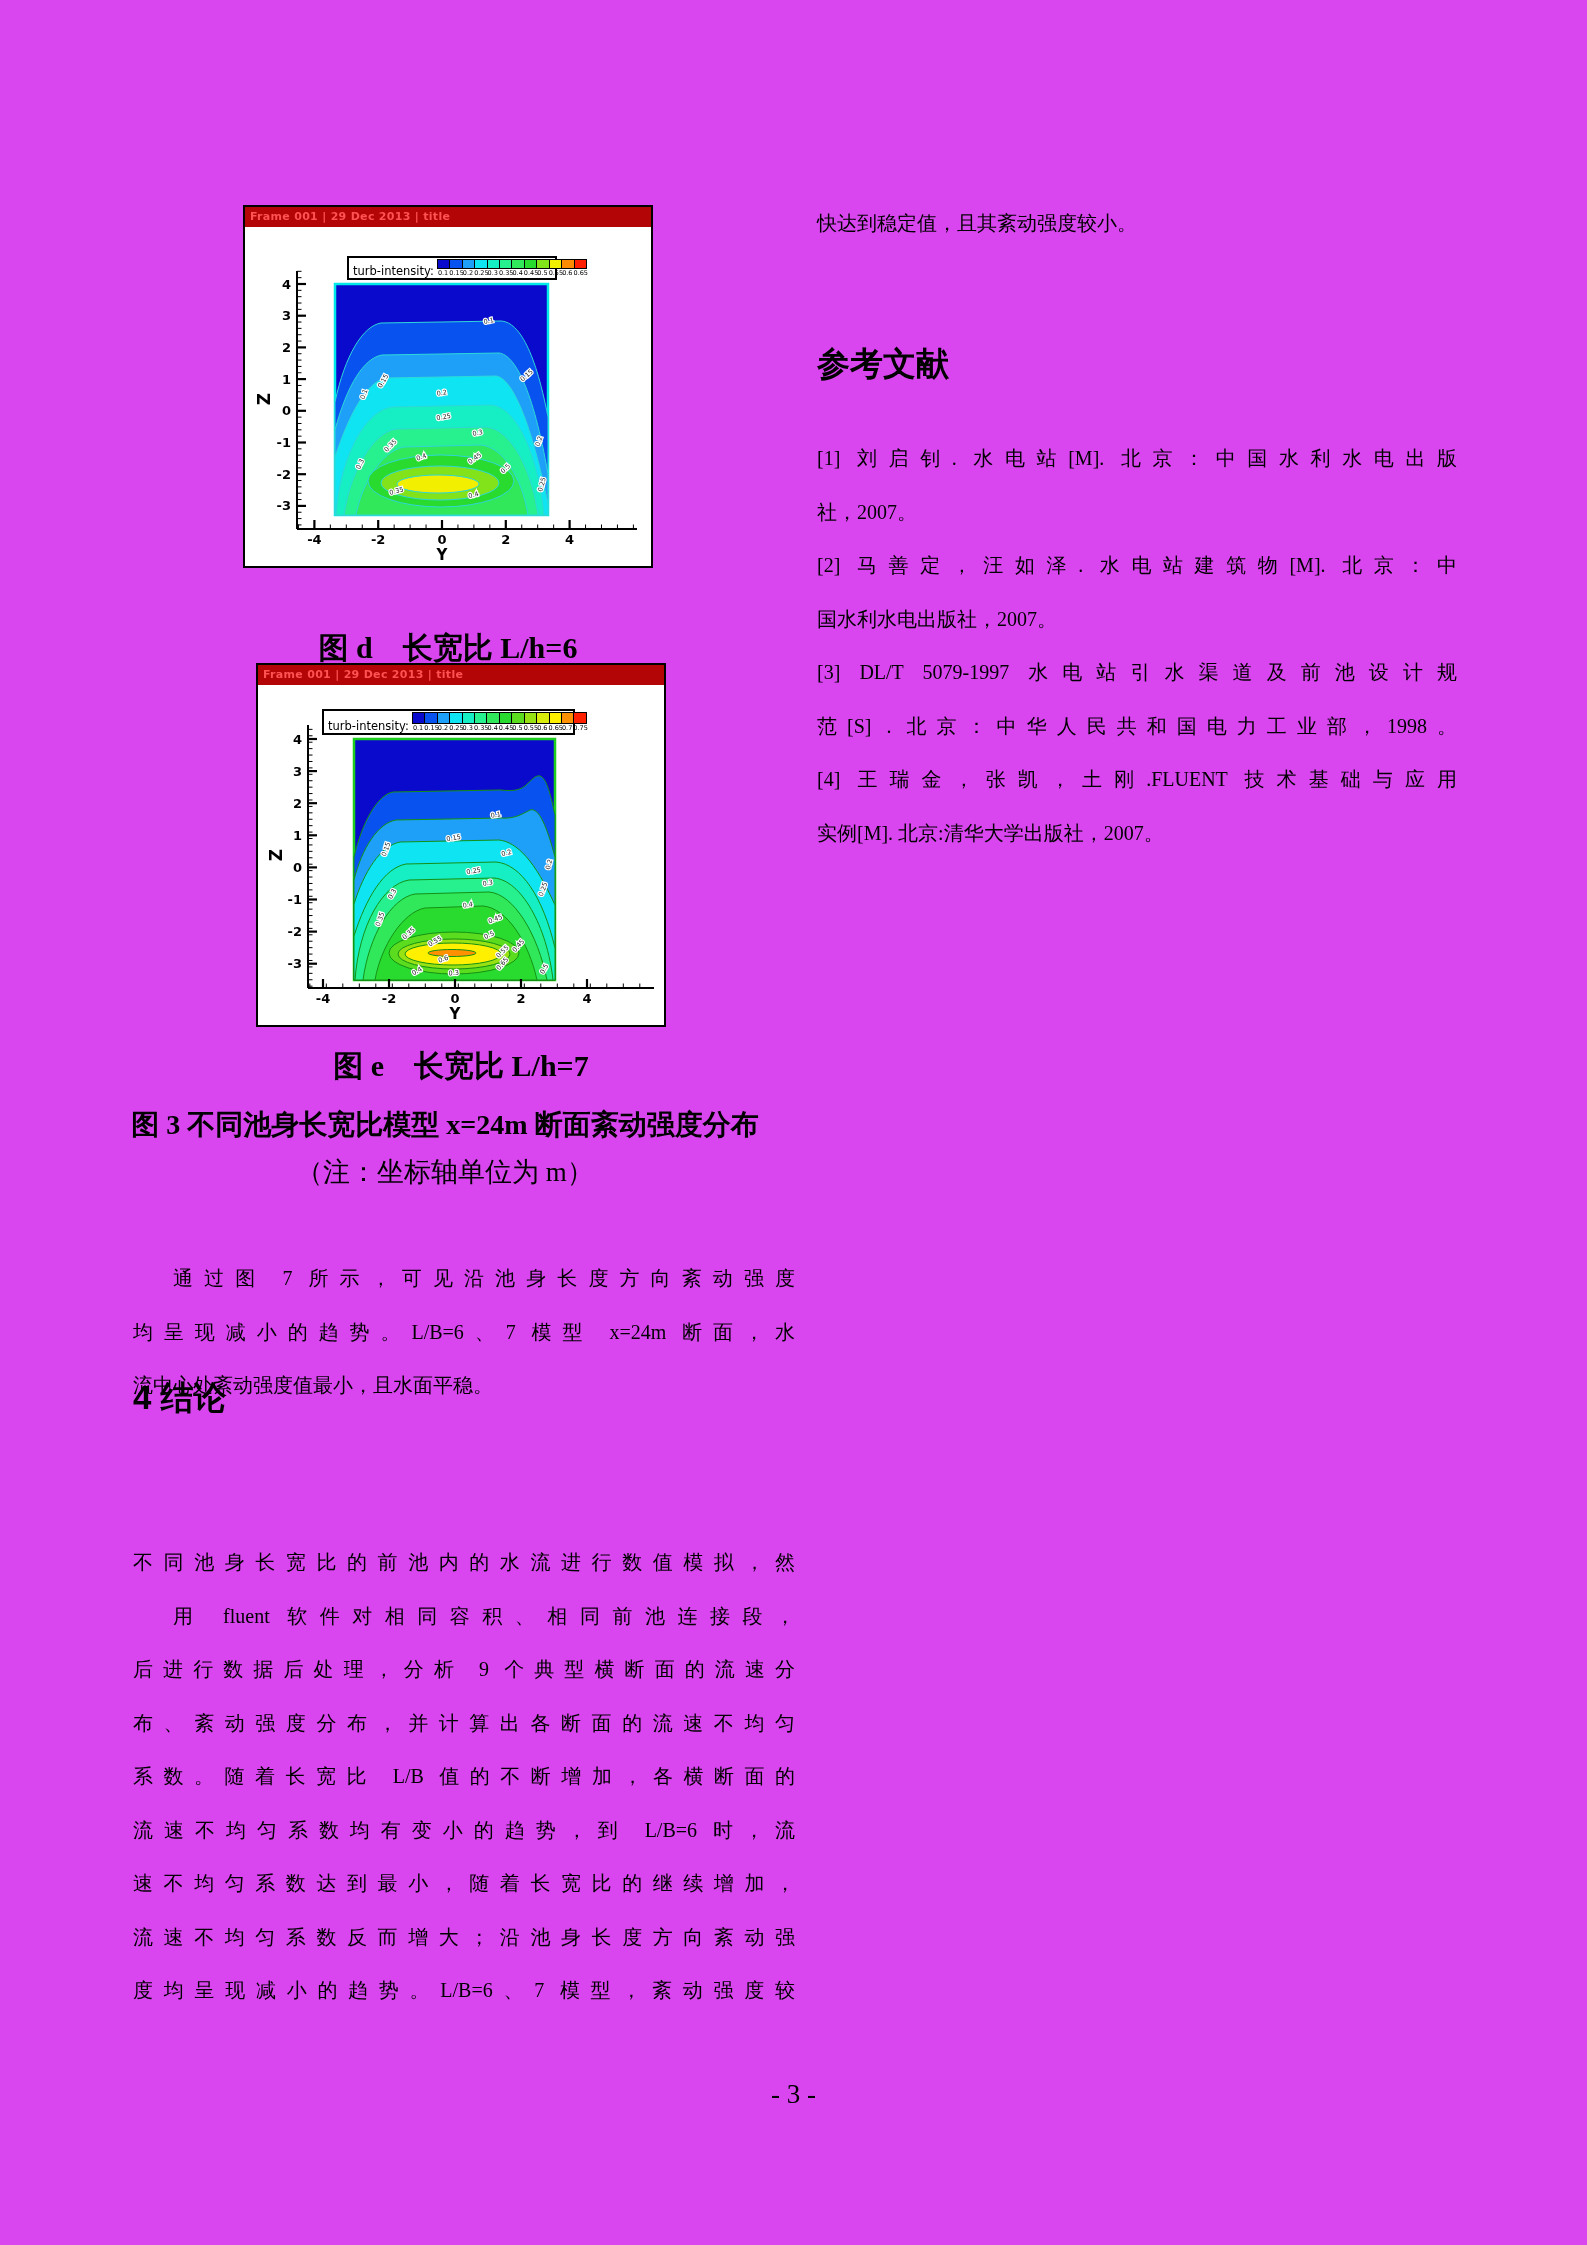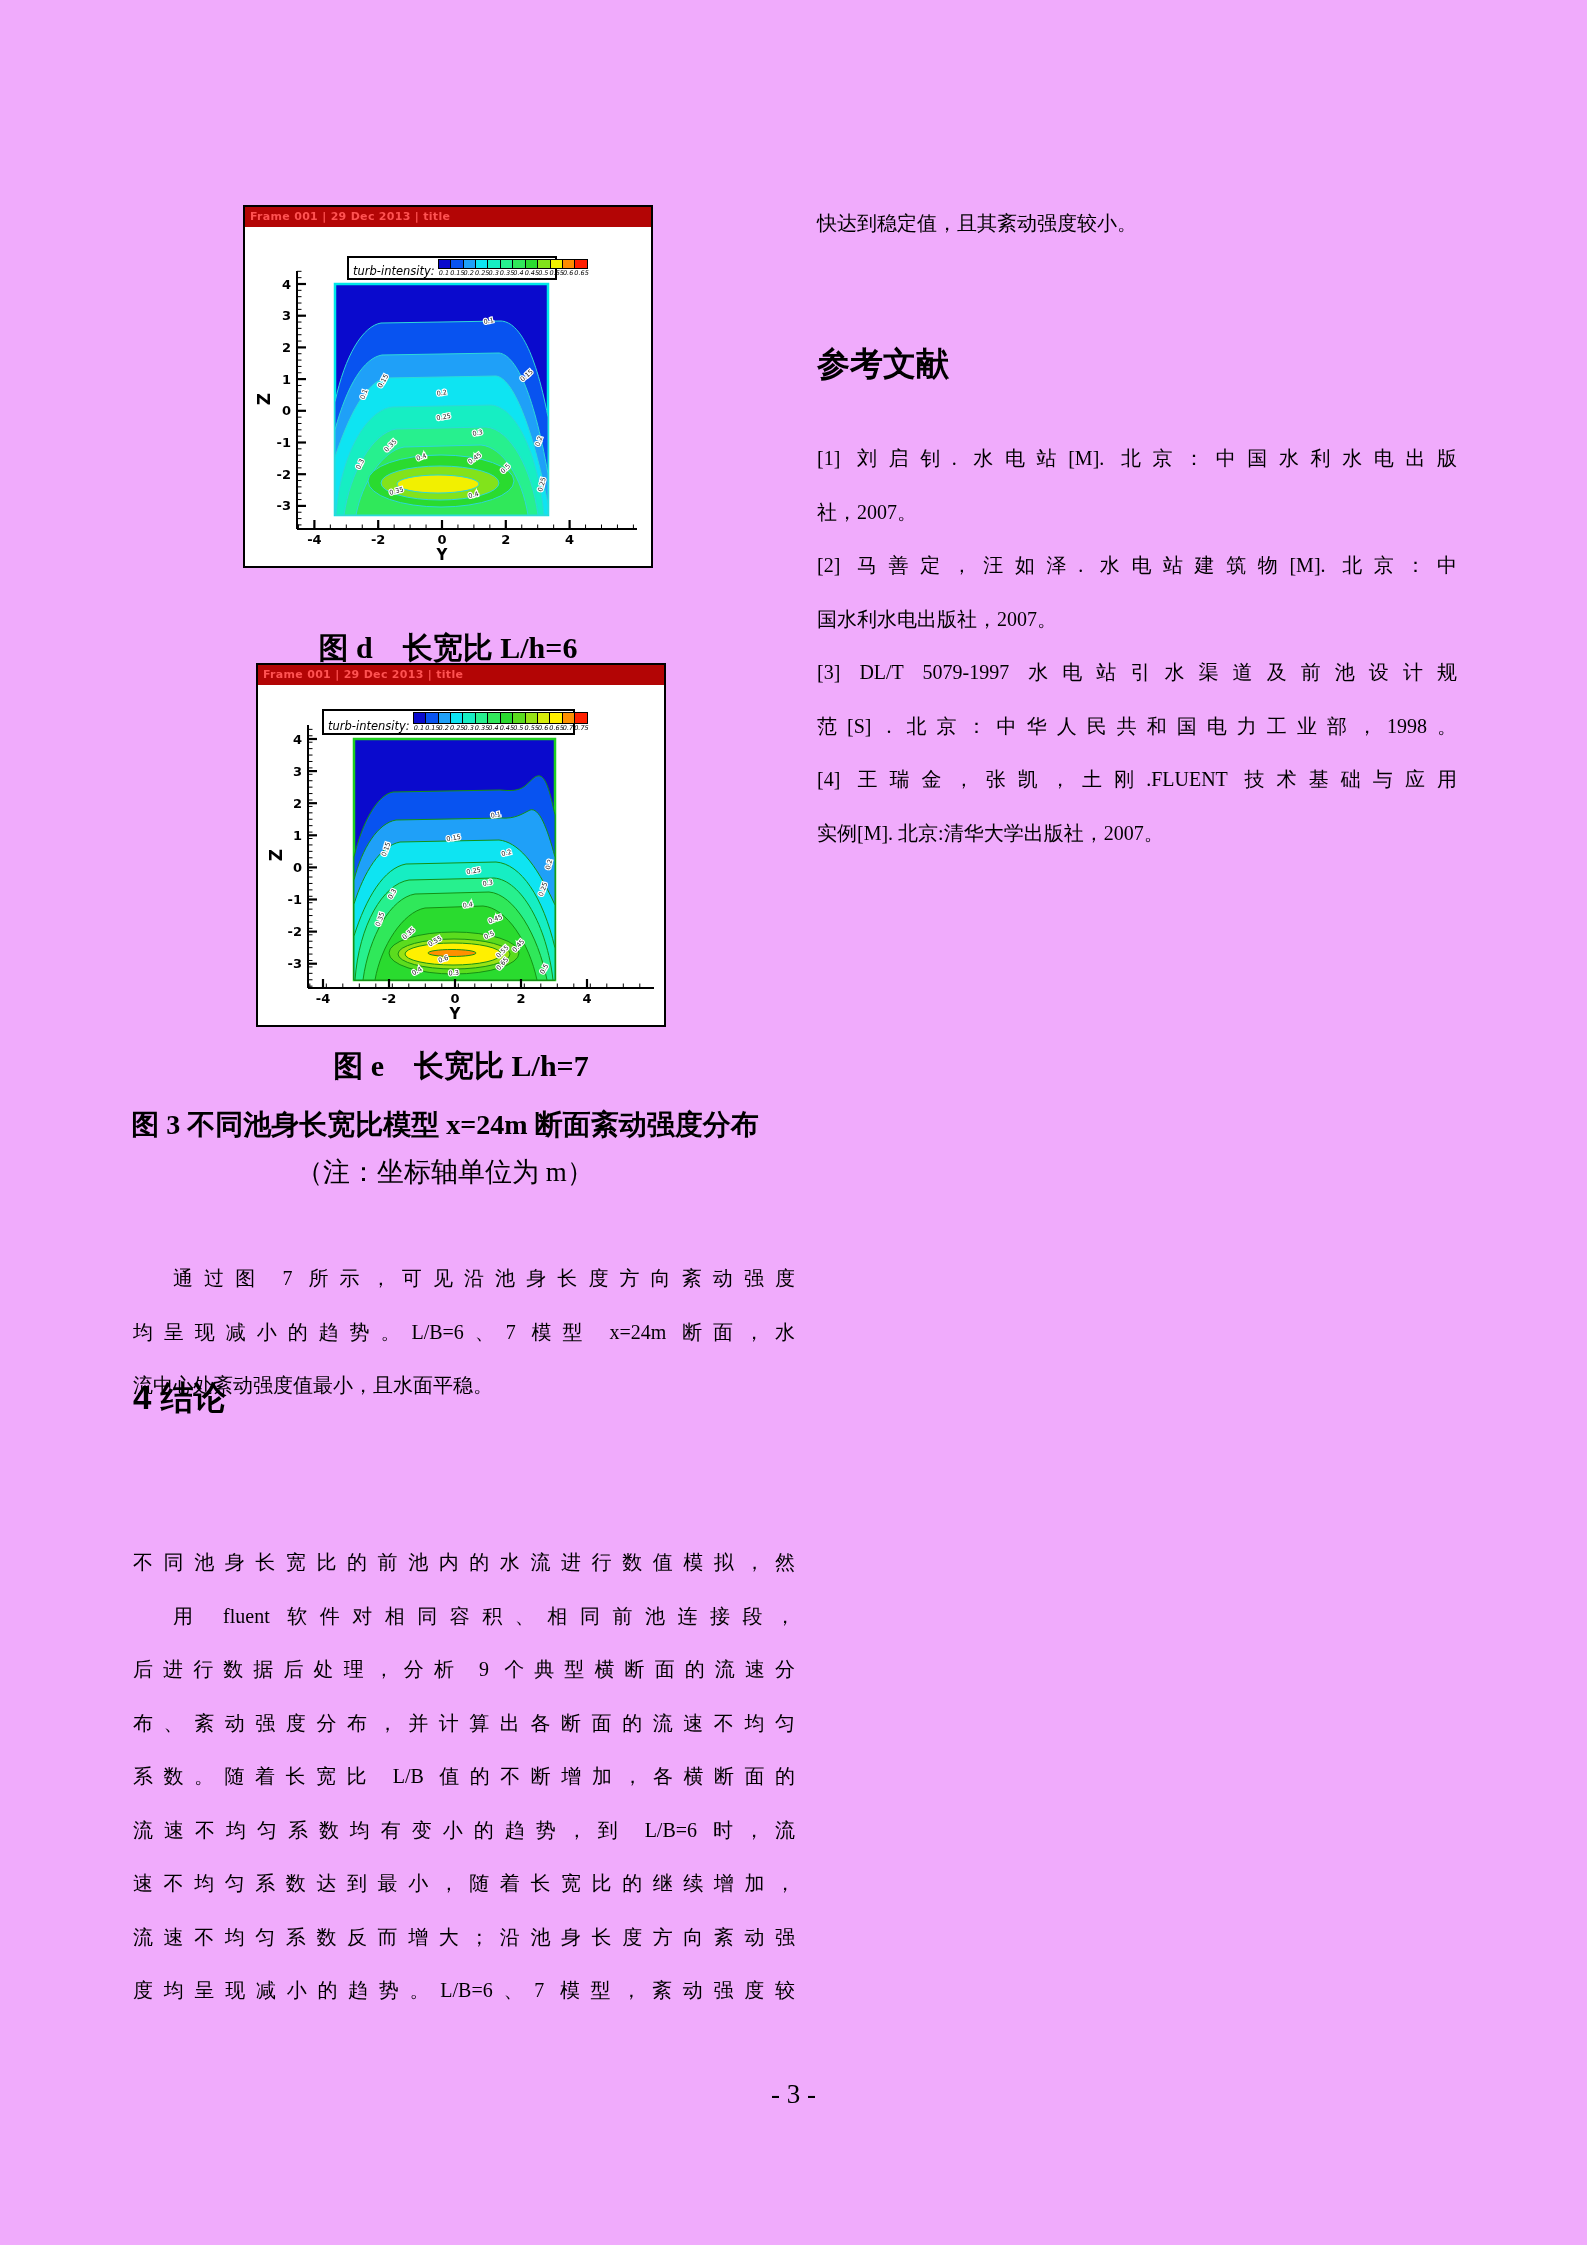--- a/index.html
+++ b/index.html
@@ -1,37 +1,37 @@
 <!DOCTYPE html>
 <html><head>
 <meta charset="utf-8">
 <style>
   html,body{margin:0;padding:0;background:#888;}
-  .page{position:relative;width:1587px;height:2245px;background:#f0abfc;
+  .page{position:relative;width:1587px;height:2245px;background:#d946ef;
         font-family:"Liberation Serif","DejaVu Serif",serif;color:#000;overflow:hidden;margin:0 auto;}
   .abs{position:absolute;}
   .body-text{font-size:20px;line-height:53.5px;}
   .body-text .line{text-align:justify;}
   .body-text .line.full{text-align-last:justify;}
   .body-text .line.first-indent{text-indent:2em;}
   .h-sans{font-family:Liberation Sans, sans-serif;font-weight:bold;font-size:33px;}
   .caption{font-weight:bold;font-size:30px;text-align:center;font-family:"Liberation Serif","DejaVu Serif",serif;}
   .caption-sm{font-weight:bold;font-size:28px;text-align:center;}
   .note{font-size:27px;text-align:center;}
   .pagenum{font-size:27px;text-align:center;}
 
   .tec-figure{position:absolute;border:2px solid #000;background:#fff;box-sizing:border-box;}
   .tec-header{height:20px;background:#b30505;color:#ff5252;font-family:"DejaVu Sans",sans-serif;
               font-size:11px;font-weight:bold;line-height:20px;padding-left:5px;letter-spacing:.3px;
               white-space:nowrap;overflow:hidden;}
   .tec-canvas{position:relative;width:100%;height:calc(100% - 20px);}
   .contour-svg{position:absolute;left:0;top:0;width:100%;height:100%;}
 
   .tec-legend{position:absolute;background:#fff;border:2px solid #000;display:flex;align-items:stretch;
-              box-sizing:border-box;padding:1px 3px;font-style:italic;}
+              box-sizing:border-box;padding:1px 3px;}
   .tl-title{font-family:"DejaVu Sans",sans-serif;font-size:11.5px;align-self:flex-end;
             padding:0 3px 0 1px;white-space:nowrap;line-height:1;}
   .tl-cells{flex:1;display:flex;}
   .tl-cell{flex:1;display:flex;flex-direction:column;min-width:0;}
   .tl-sw{height:10px;border:1px solid #000;margin-right:-1px;}
   .tl-num{font-family:"DejaVu Sans",sans-serif;font-size:6.5px;text-align:center;line-height:1.3;
           white-space:nowrap;}
 </style>
 </head>
 <body>

